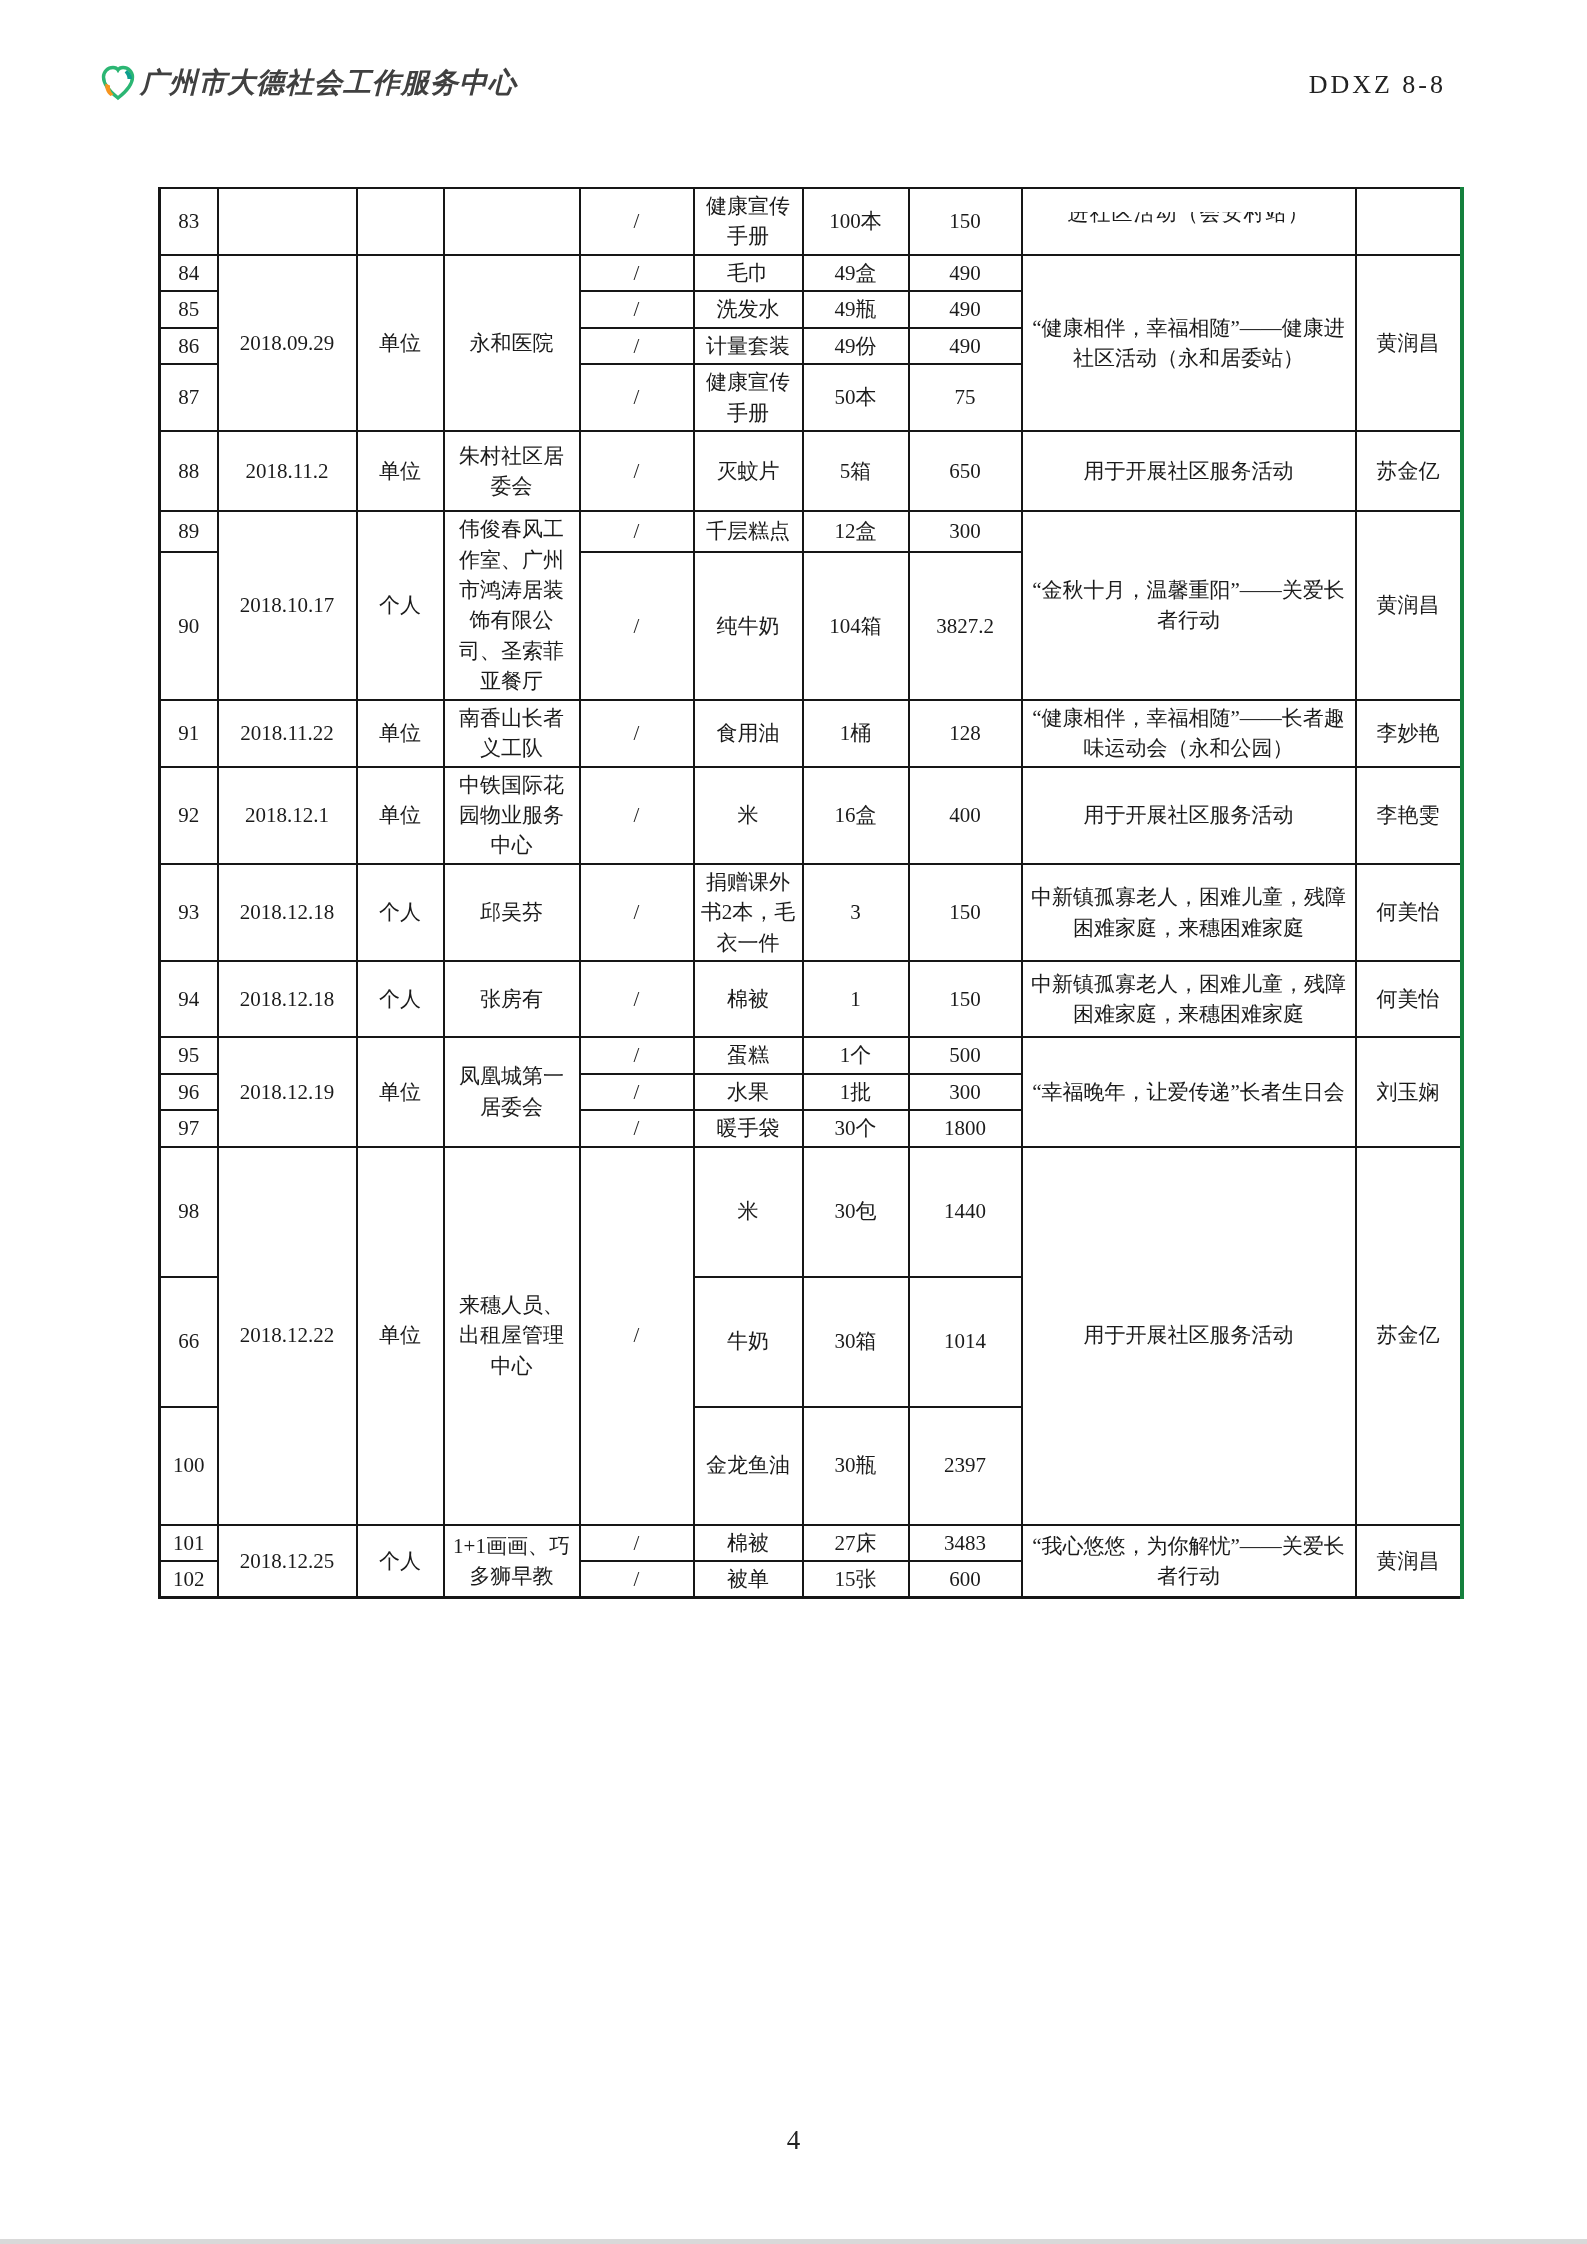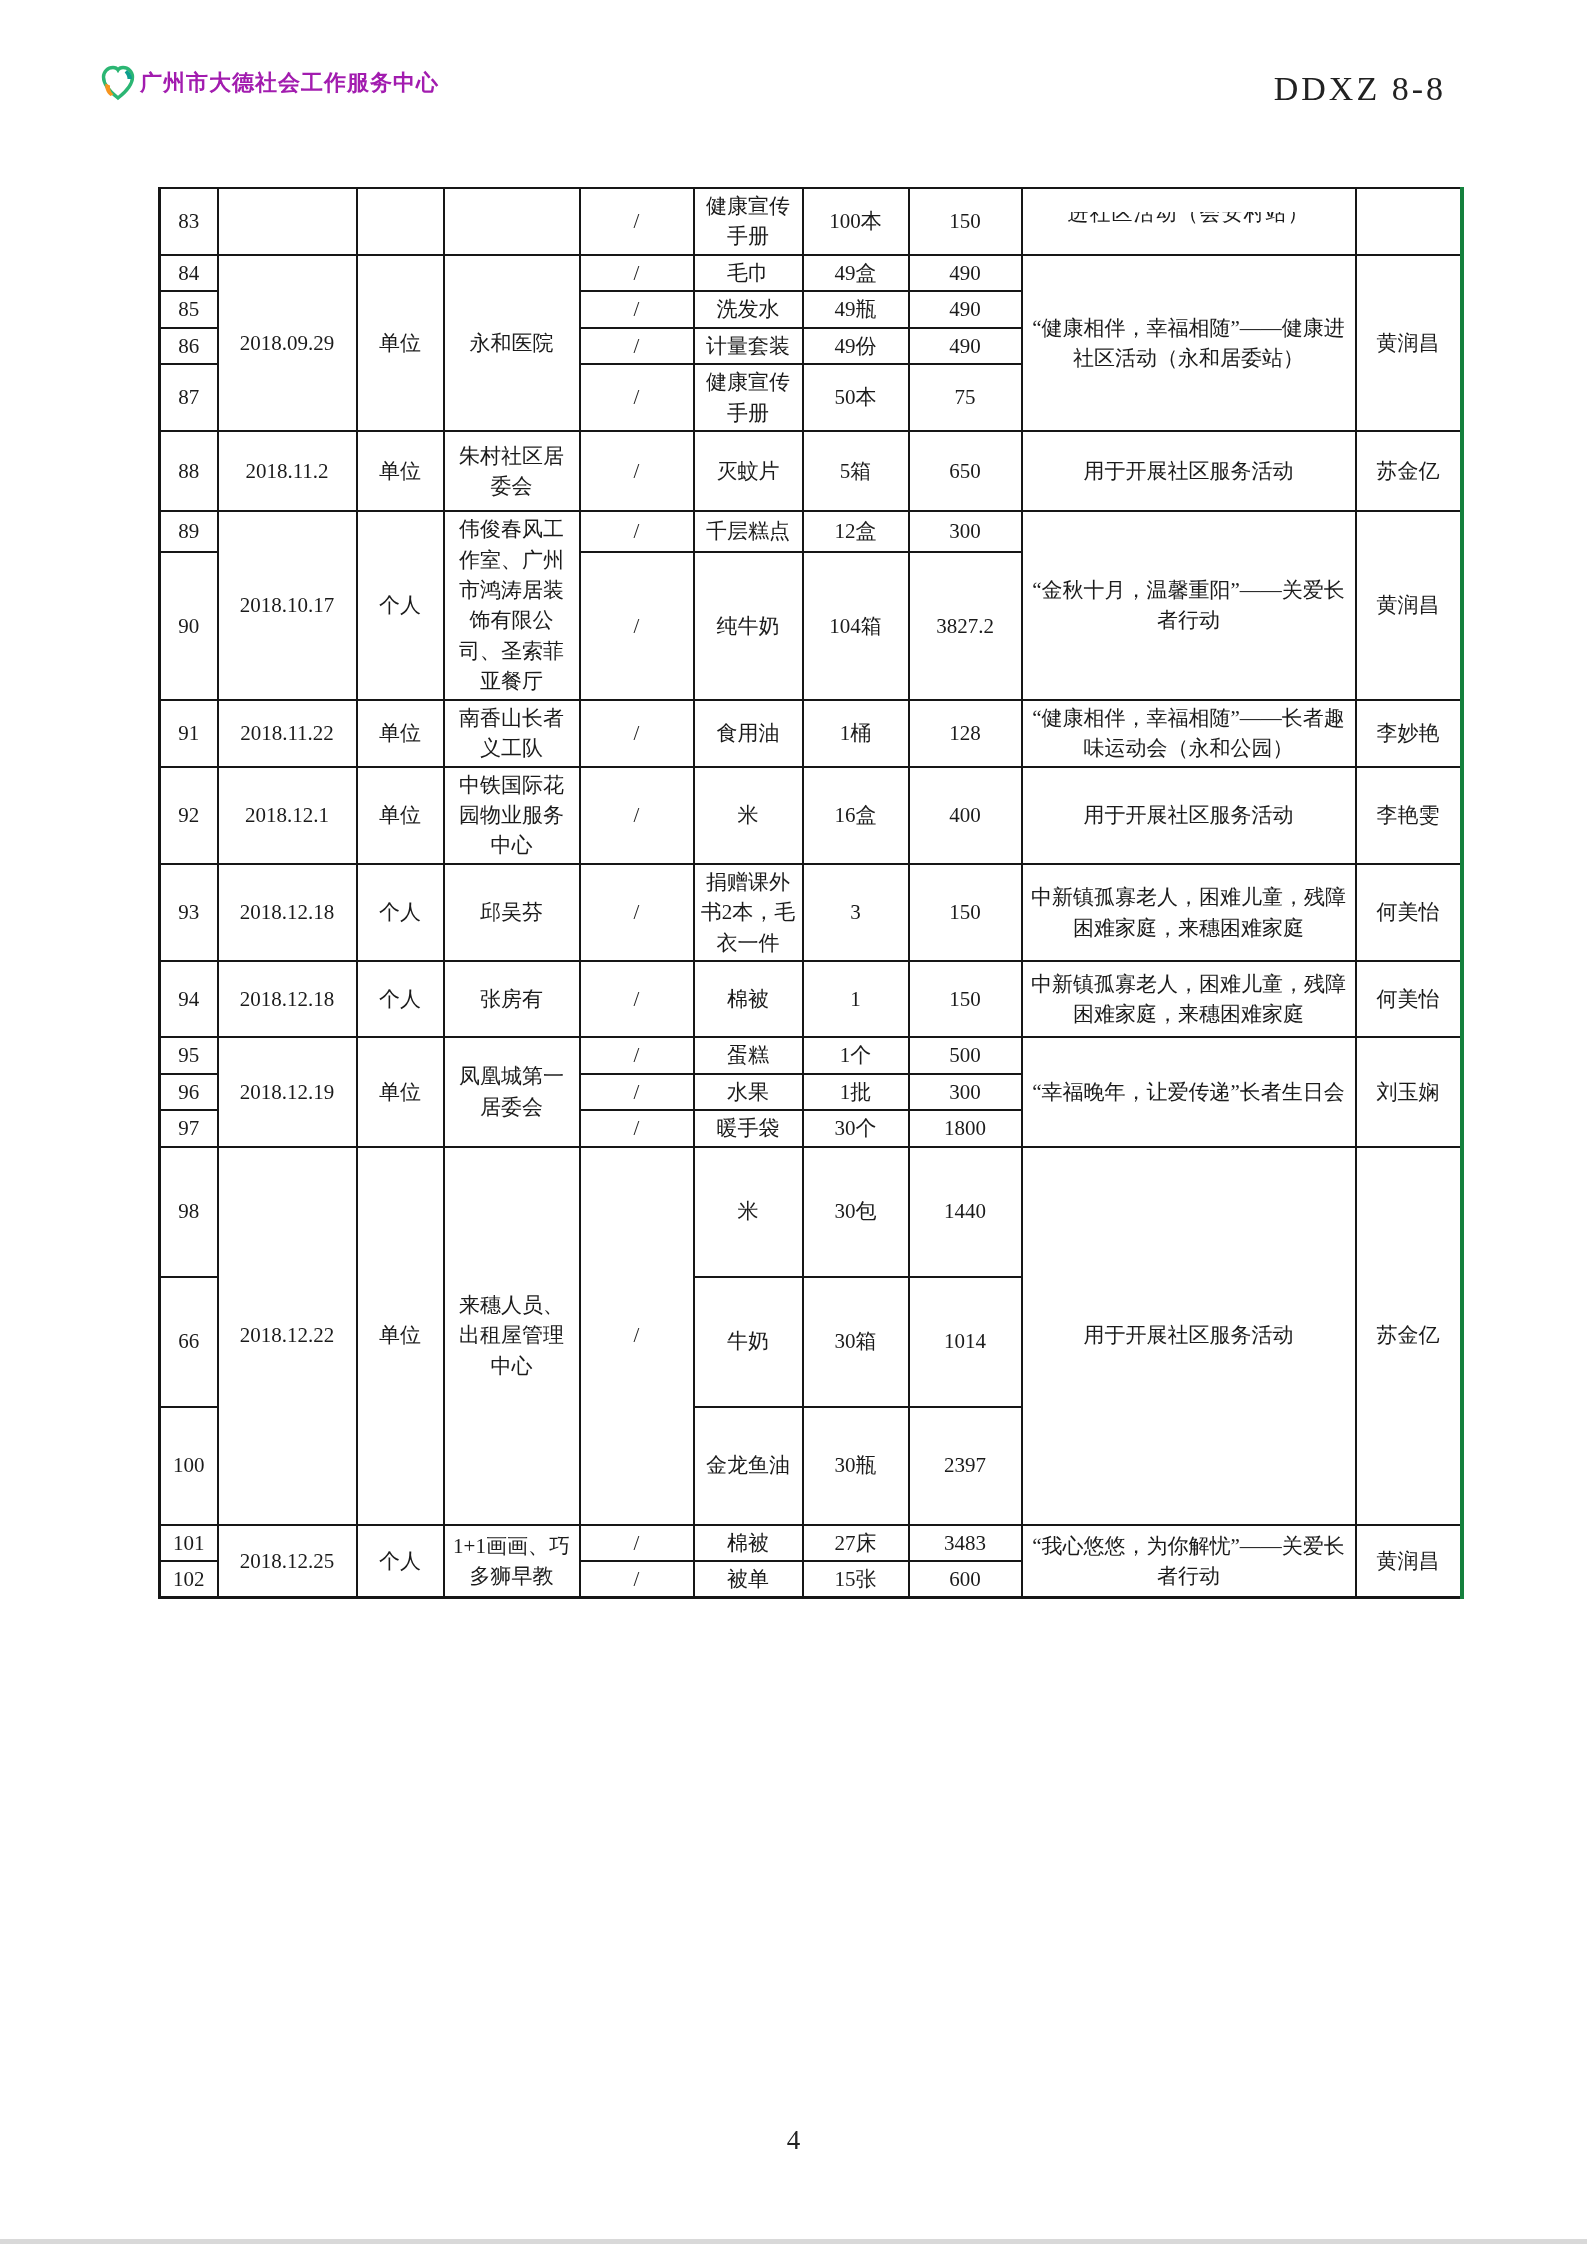--- a/index.html
+++ b/index.html
@@ -5,24 +5,24 @@
   html,body{margin:0;padding:0;background:#888;}
   .page{
     position:relative;width:1587px;height:2244px;background:#ffffff;
     font-family:"Liberation Serif","DejaVu Serif",serif;color:#111;
     overflow:hidden;margin:0 auto;
   }
   .brand{position:absolute;left:100px;top:64px;display:flex;align-items:center;}
   .brand .logo{width:36px;height:38px;margin-right:4px;}
   .org-name{
     font-family:"Liberation Sans","DejaVu Sans",sans-serif;
-    font-weight:700;font-size:22px;color:#a21caf;letter-spacing:1px;
+    font-weight:700;font-size:28px;color:#404040;letter-spacing:1px;font-style:italic;
   }
   .doc-code{
-    position:absolute;right:141px;top:70px;font-size:34px;letter-spacing:3px;
+    position:absolute;right:141px;top:70px;font-size:26px;letter-spacing:3px;
     font-family:"Liberation Serif","DejaVu Serif",serif;color:#222;
   }
   table.don{
     position:absolute;left:158px;top:187px;width:1302px;
     border-collapse:collapse;table-layout:fixed;
     border-left:3px solid #161616;border-right:4px solid #15803d;border-bottom:3px solid #161616;
   }
   table.don td{
     border:2px solid #161616;text-align:center;vertical-align:middle;
     font-size:21px;line-height:1.45;padding:2px 5px;color:#1b1b1b;

